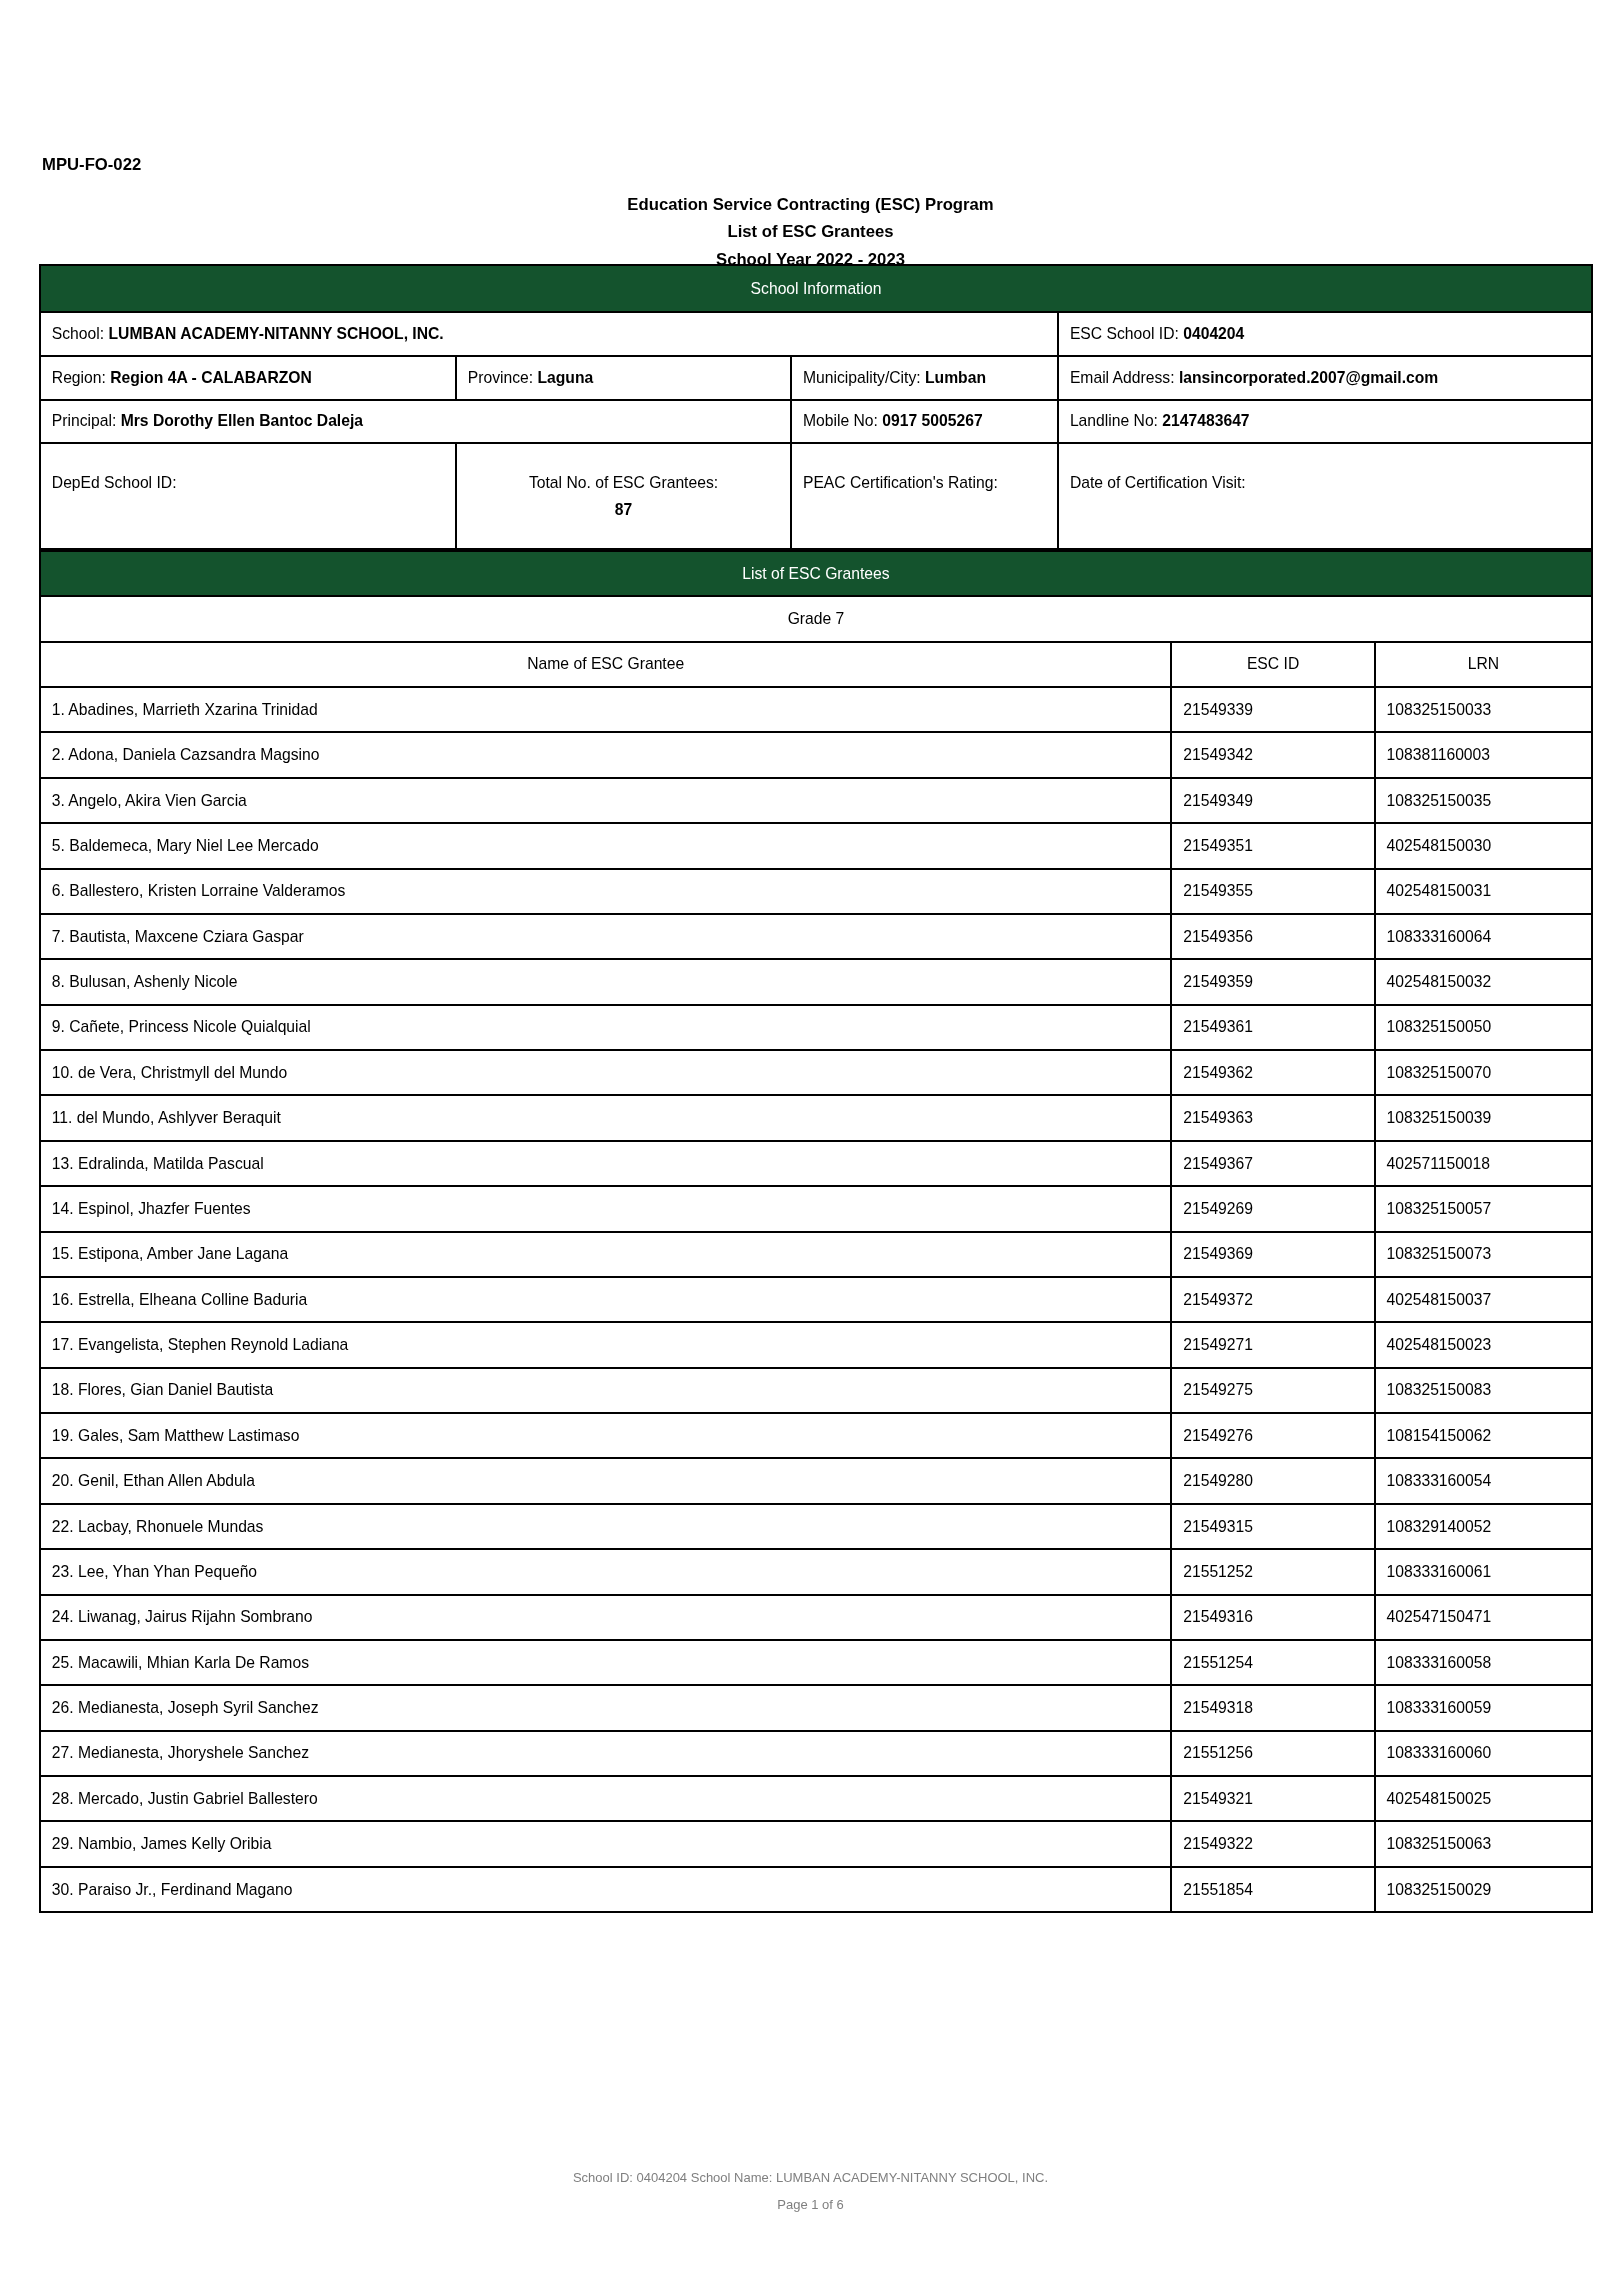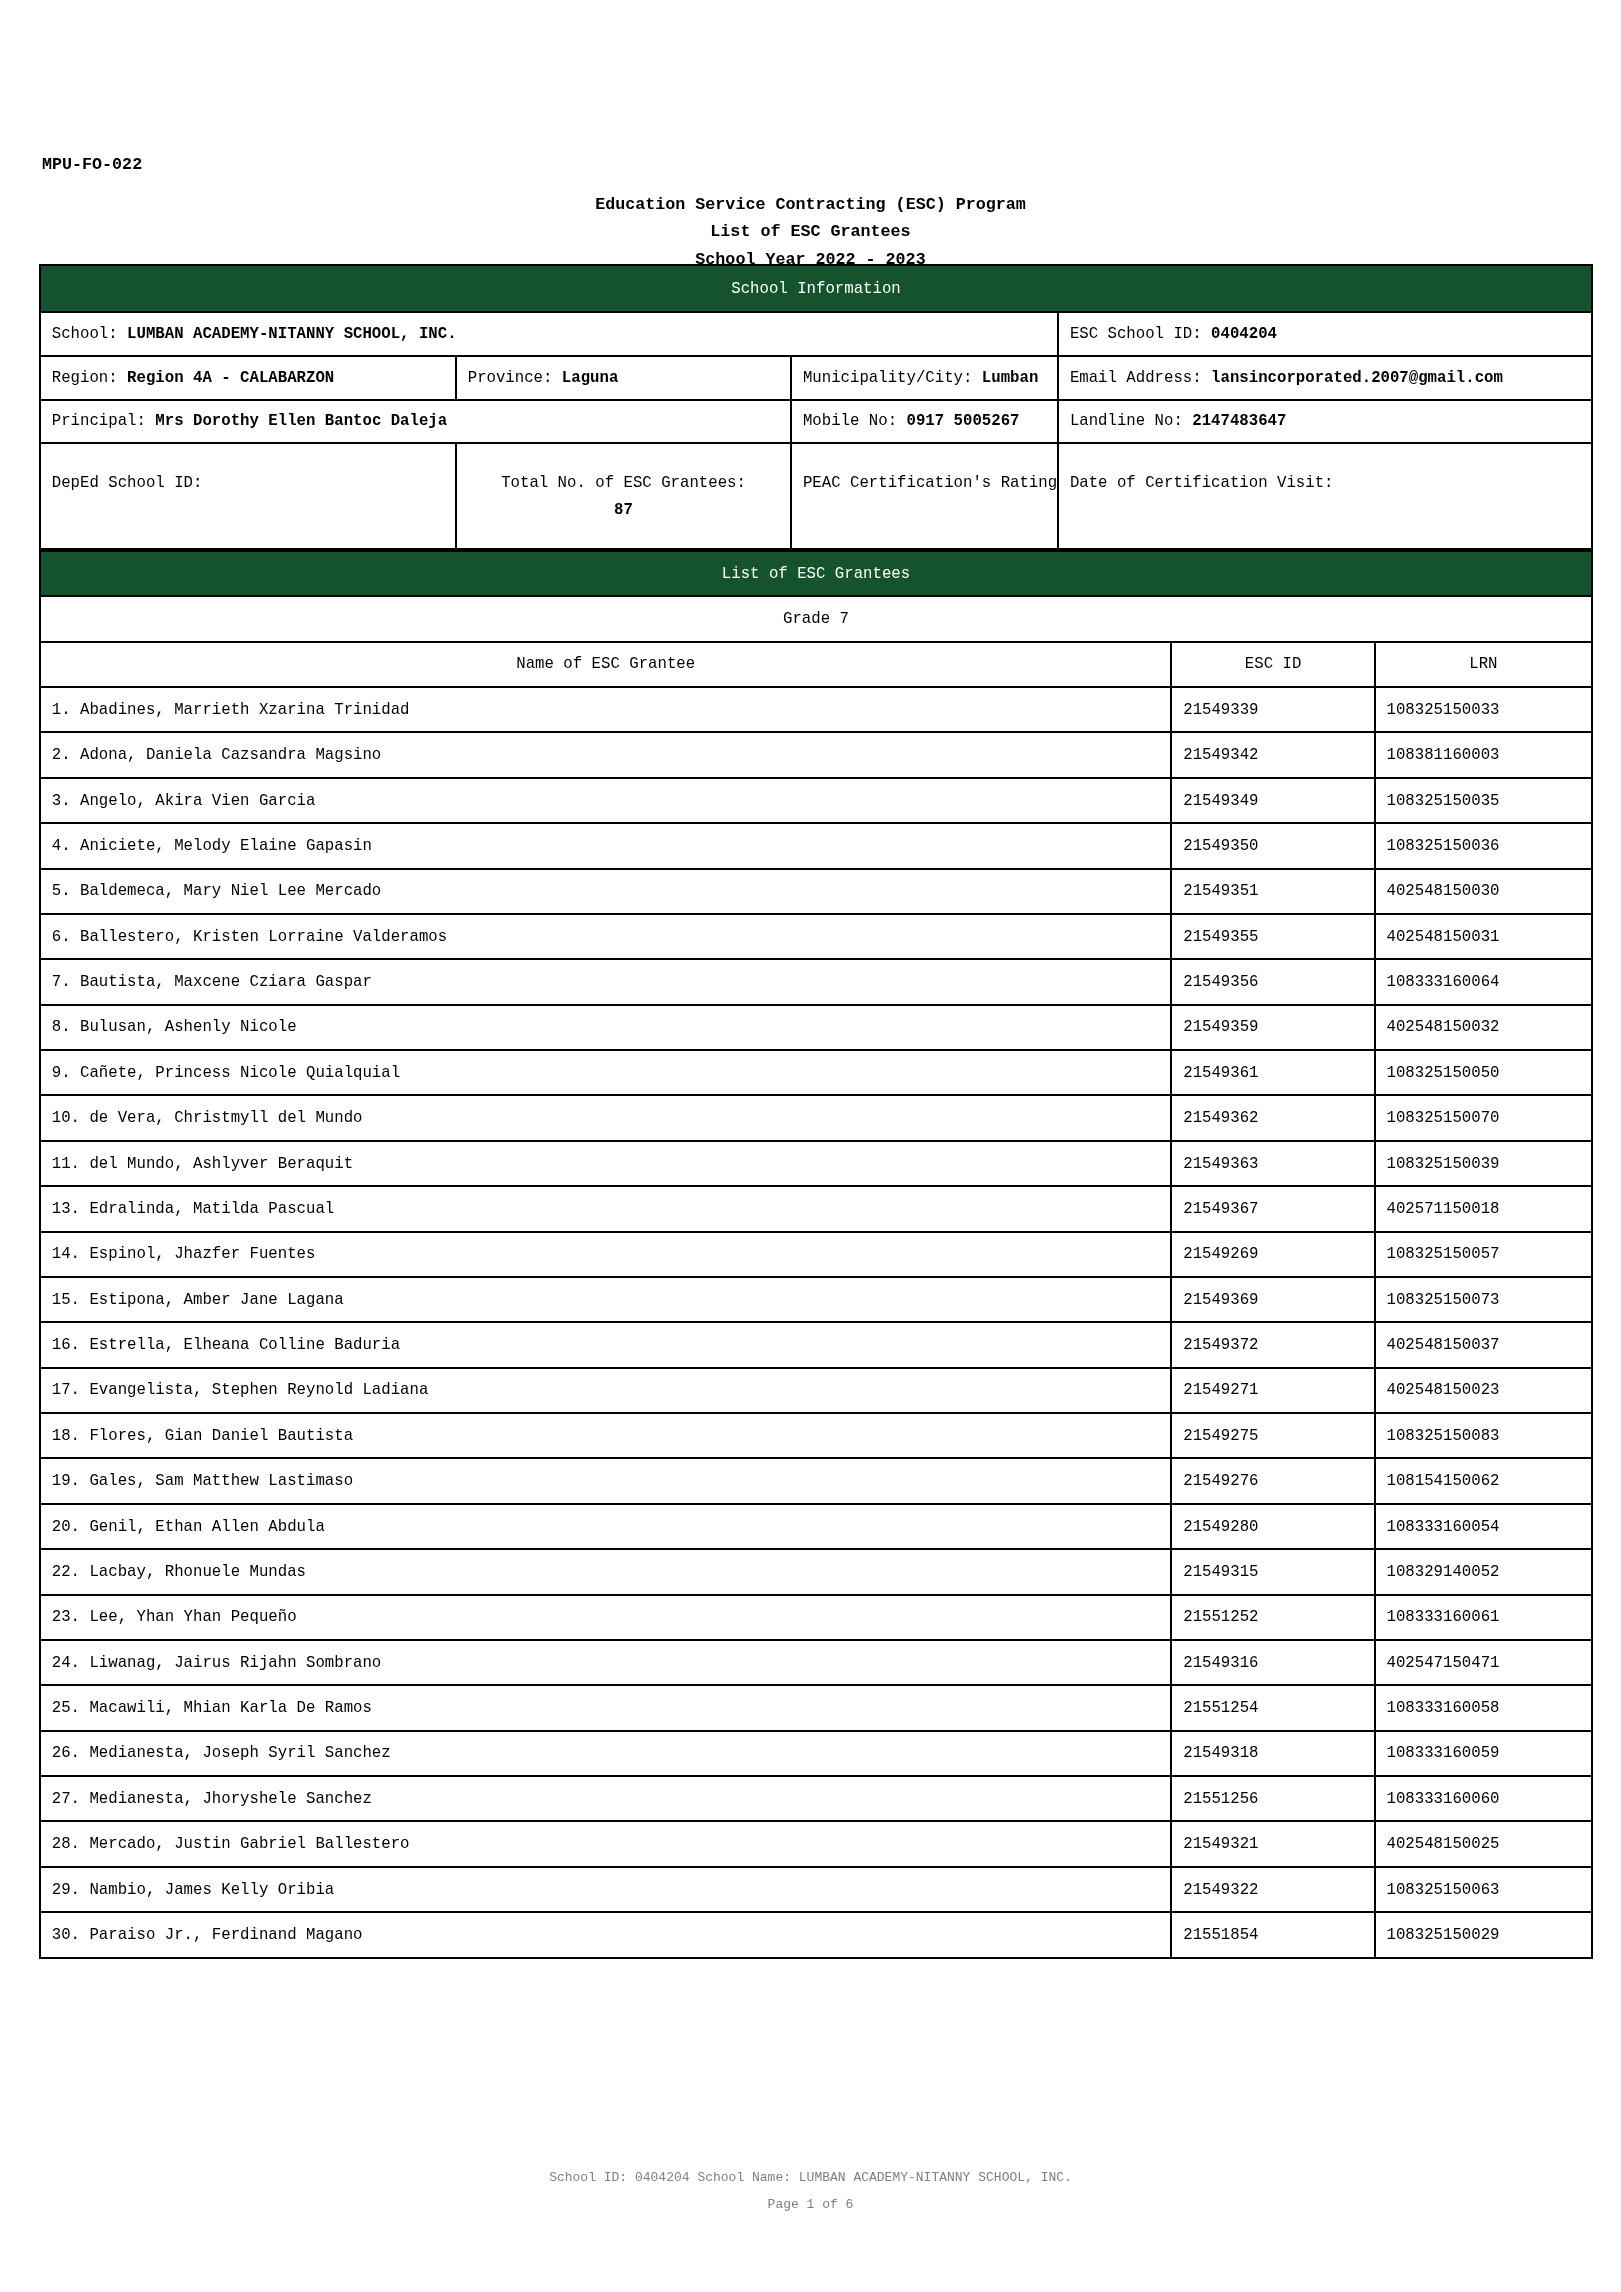--- a/index.html
+++ b/index.html
@@ -2,21 +2,21 @@
 <html><head>
 <meta charset="utf-8">
 <style>
   * { box-sizing: border-box; }
   html, body { margin: 0; padding: 0; background: #ffffff; }
   .page {
     width: 1621px;
     height: 2293px;
     background: #ffffff;
     color: #000000;
-    font-family: Liberation Mono, monospace;
+    font-family: Liberation Sans, sans-serif;
     position: relative;
     overflow: hidden;
   }
   .form-code {
     position: absolute;
     left: 42px;
     top: 155px;
     font-size: 16.7px;
     font-weight: bold;
   }
@@ -161,25 +161,20 @@
             <td>2. Adona, Daniela Cazsandra Magsino</td>
             <td>21549342</td>
             <td>108381160003</td>
           </tr>
           <tr>
             <td>3. Angelo, Akira Vien Garcia</td>
             <td>21549349</td>
             <td>108325150035</td>
           </tr>
           <tr>
-            <td>4. Aniciete, Melody Elaine Gapasin</td>
-            <td>21549350</td>
-            <td>108325150036</td>
-          </tr>
-          <tr>
             <td>5. Baldemeca, Mary Niel Lee Mercado</td>
             <td>21549351</td>
             <td>402548150030</td>
           </tr>
           <tr>
             <td>6. Ballestero, Kristen Lorraine Valderamos</td>
             <td>21549355</td>
             <td>402548150031</td>
           </tr>
           <tr>

